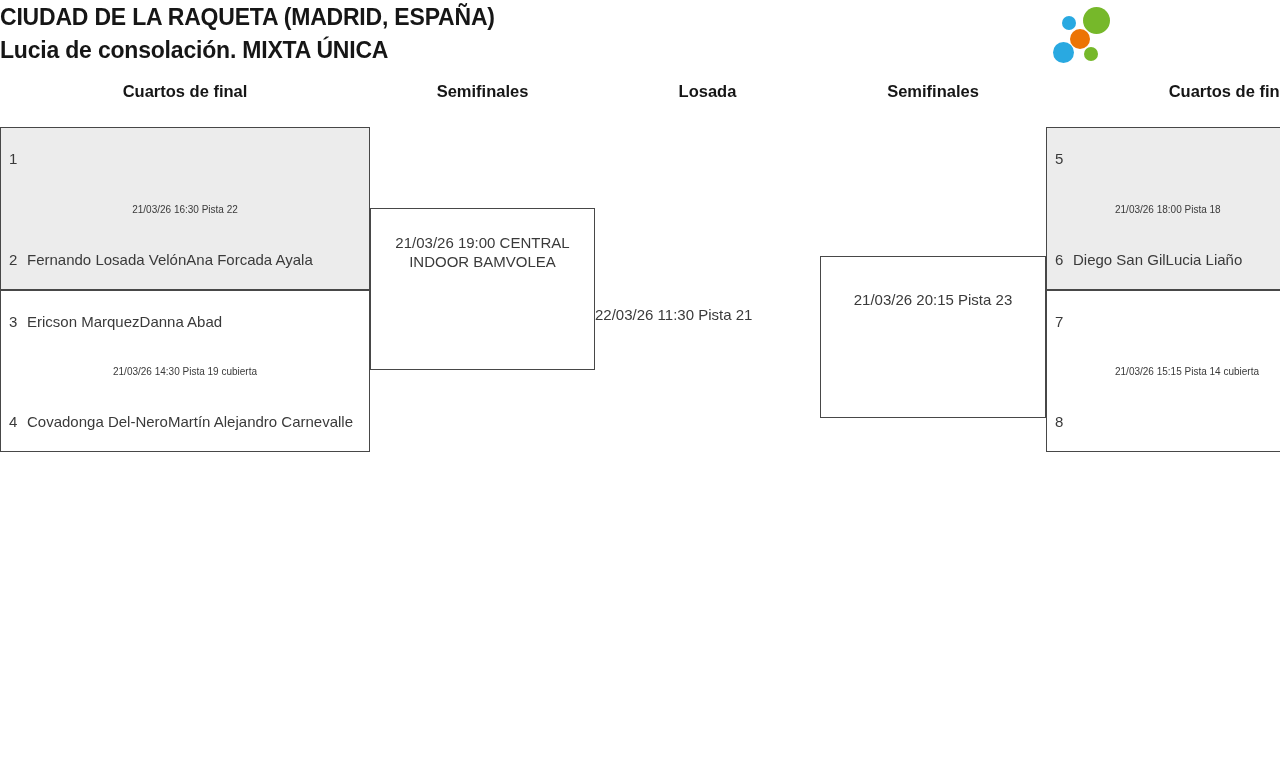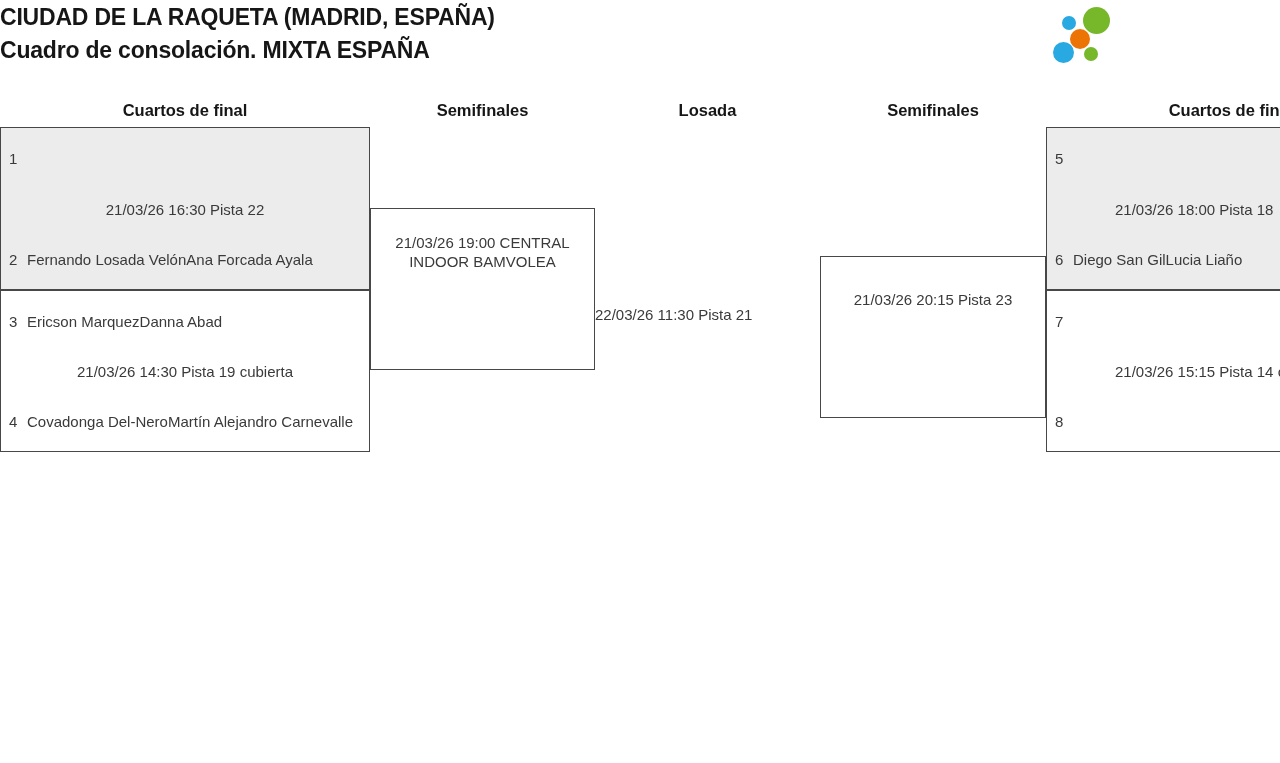--- a/index.html
+++ b/index.html
@@ -17,21 +17,21 @@
   .dot{position:absolute;border-radius:50%;}
   .dot-blue-sm  {left:12px;top:16px;width:14px;height:14px;background:#29a9e1;}
   .dot-green-lg {left:33px;top:7px;width:27px;height:27px;background:#76b82a;}
   .dot-orange   {left:20px;top:29px;width:20px;height:20px;background:#ec7404;}
   .dot-blue-lg  {left:3px;top:42px;width:21px;height:21px;background:#29a9e1;}
   .dot-green-sm {left:34px;top:47px;width:14px;height:14px;background:#76b82a;}
   .logo-text{position:absolute;left:64px;top:12px;font-family:"DejaVu Sans",sans-serif;
              font-size:42px;font-weight:700;color:#76b82a;letter-spacing:-2px;line-height:1;}
 
   
-  .rh{position:absolute;top:99px;height:22px;line-height:22px;text-align:center;
+  .rh{position:absolute;top:80px;height:22px;line-height:22px;text-align:center;
       font-size:16.5px;font-weight:700;color:#161616;white-space:nowrap;}
   .rh1{left:0;width:370px;}
   .rh2{left:370px;width:225px;}
   .rh3{left:595px;width:225px;}
   .rh4{left:820px;width:226px;}
   .rh5{left:1046px;width:370px;}
 
   
   .match{position:absolute;border:1px solid #474747;box-sizing:border-box;background:#ffffff;}
   .gray{background:#ececec;}
@@ -42,38 +42,38 @@
   .m-qf3{left:1046px;top:127px;width:370px;height:163px;}
   .m-qf4{left:1046px;top:290px;width:370px;height:162px;}
 
   .slot{position:absolute;left:0;right:0;height:40px;display:flex;align-items:center;}
   .slot.top{top:10px;}
   .slot.bottom{bottom:10px;}
   .seed{flex:0 0 18px;margin-left:8px;font-size:15px;color:#3a3a3a;}
   .names{display:flex;flex-direction:row;font-size:15px;line-height:19px;color:#3a3a3a;white-space:nowrap;}
 
   .daterow{position:absolute;left:0;right:0;top:50%;transform:translateY(-50%);
-           text-align:center;font-size:15px;color:#3a3a3a;white-space:nowrap;}
+           text-align:center;font-size:10px;color:#3a3a3a;white-space:nowrap;}
   .m-qf3 .daterow,.m-qf4 .daterow{text-align:left;padding-left:68px;}
 
   .sf-date{position:absolute;left:8px;right:8px;top:24px;text-align:center;
            font-size:15px;line-height:19px;color:#3a3a3a;}
   .m-sf2 .sf-date{top:33px;white-space:nowrap;}
 
   .final-date{position:absolute;left:595px;top:306px;width:225px;text-align:left;
               font-size:15px;color:#3a3a3a;white-space:nowrap;}
 </style>
 </head>
 <body>
 
 <div class="page">
 
   <div class="title">
     <div>CIUDAD DE LA RAQUETA (MADRID, ESPAÑA)</div>
-    <div>Cuadro de consolación. MIXTA ESPAÑA</div>
+    <div>Lucia de consolación. MIXTA ÚNICA</div>
   </div>
 
   <div class="logo">
     <span class="dot dot-blue-sm"></span>
     <span class="dot dot-green-lg"></span>
     <span class="dot dot-orange"></span>
     <span class="dot dot-blue-lg"></span>
     <span class="dot dot-green-sm"></span>
   </div>
 

